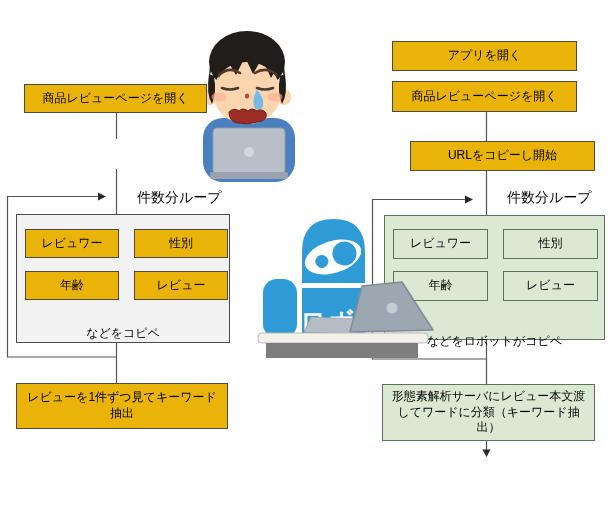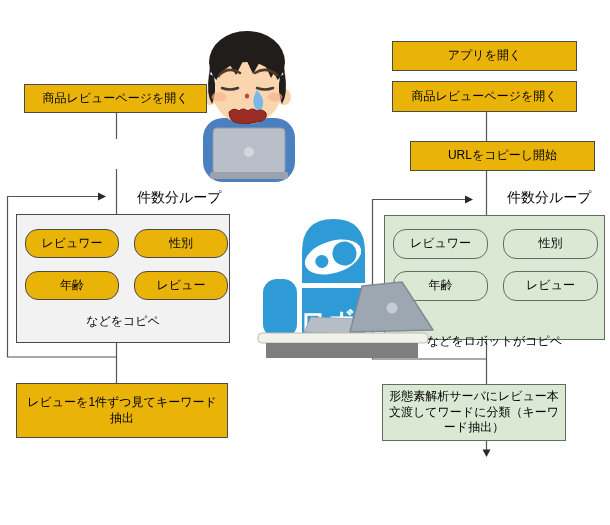--- a/index.html
+++ b/index.html
@@ -11,53 +11,53 @@
   .z1{z-index:1}.z3{z-index:3}.z5{z-index:5}
   .box{
     position:absolute;box-sizing:border-box;
     border:1px solid #4a4a4a;background:#eab308;
     display:flex;align-items:center;justify-content:center;text-align:center;
     font-size:12px;line-height:1.3;padding:2px 6px;z-index:2;
   }
   .green{background:#dbe9d4;border-color:#5f6f5f;}
   .group{position:absolute;box-sizing:border-box;border:1px solid #4a4a4a;background:#f2f2f2;z-index:2;}
   .group.green{border-color:#5f6f5f;background:#dbe9d4;}
-  .group .box{border-color:#4a4a4a;border-radius:13px;}
+  .group .box{border-color:#4a4a4a;}
   .group.green .box{border-color:#5f6f5f;background:#dbe9d4;}
   .caption{
     position:absolute;left:0;right:0;text-align:center;font-size:12px;
   }
   .loop-label{position:absolute;font-size:14px;z-index:2;white-space:nowrap;}
   .robot-label{
     position:absolute;left:300px;top:304px;width:60px;z-index:4;
     font-size:26px;font-weight:bold;color:#ffffff;letter-spacing:2px;white-space:nowrap;
   }
   
   #l-step-0{left:24px;top:84px;width:183px;height:29px;}
   #l-step-1{left:24px;top:139px;width:183px;height:30px;}
   #l-loop-label{left:137px;top:189px;}
   #l-group{left:16px;top:214px;width:214px;height:129px;}
   #l-item-0{left:8px;top:14px;width:94px;height:29px;}
   #l-item-1{left:117px;top:14px;width:94px;height:29px;}
   #l-item-2{left:8px;top:56px;width:94px;height:29px;}
   #l-item-3{left:117px;top:56px;width:94px;height:29px;}
-  #l-caption{top:98px;font-family:Liberation Mono, monospace;}
-  #l-final{left:16px;top:383px;width:212px;height:55px;}
+  #l-caption{top:110px;font-family:Liberation Mono, monospace;}
+  #l-final{left:16px;top:383px;width:212px;height:46px;}
   
   #r-step-0{left:392px;top:41px;width:185px;height:30px;}
   #r-step-1{left:392px;top:81px;width:185px;height:31px;}
   #r-step-2{left:392px;top:141px;width:185px;height:30px;margin-left:18px;}
   #r-loop-label{left:507px;top:189px;}
   #r-group{left:384px;top:215px;width:221px;height:125px;}
   #r-item-0{left:8px;top:13px;width:95px;height:30px;}
   #r-item-1{left:118px;top:13px;width:95px;height:30px;}
   #r-item-2{left:8px;top:55px;width:95px;height:30px;}
   #r-item-3{left:118px;top:55px;width:95px;height:30px;}
   #r-caption{top:97px;margin-top:20px;}
-  #r-final-0{left:382px;top:384px;width:184px;height:57px;}
+  #r-final-0{left:382px;top:384px;width:213px;height:57px;}
   #r-final-1{left:382px;top:459px;width:212px;height:44px;}
 </style>
 </head>
 <body>
 
 <div class="canvas">
 
   <svg class="layer z1" width="610" height="525" viewBox="0 0 610 525">
     <g stroke="#555555" stroke-width="1.2" fill="none">
       <path d="M116.5,113 V139 M116.5,169 V214 M116.5,343 V383"></path>

